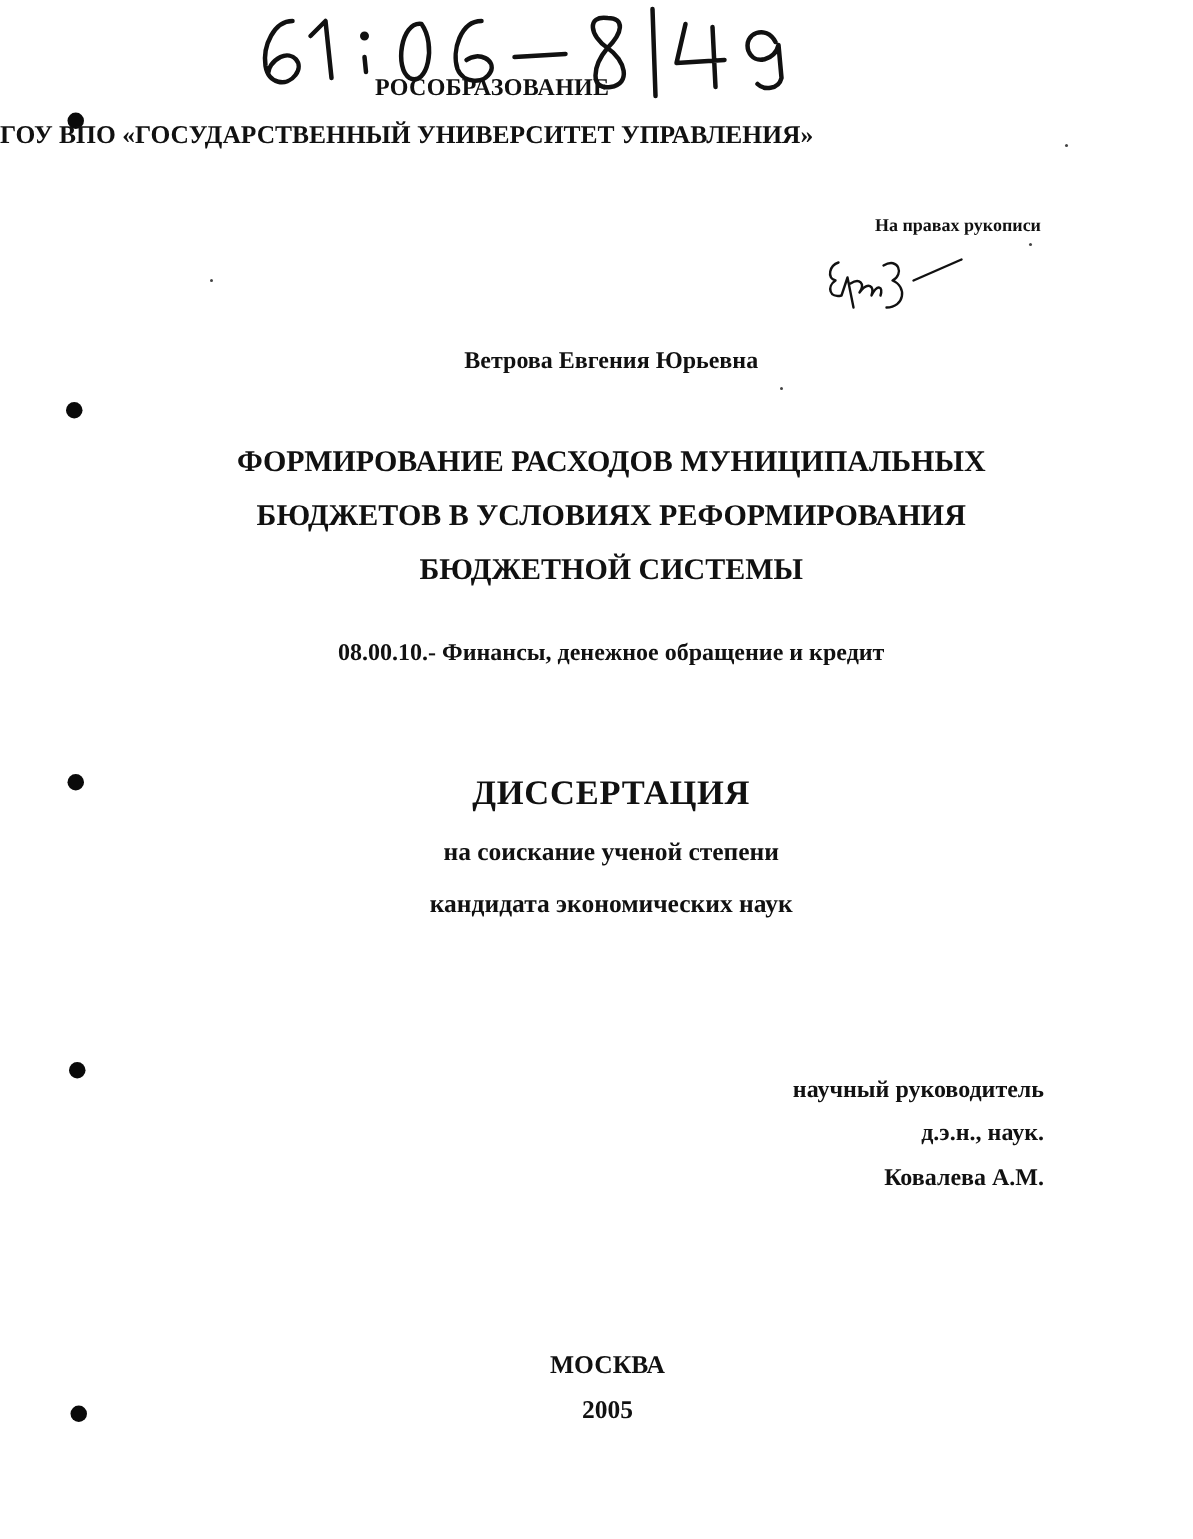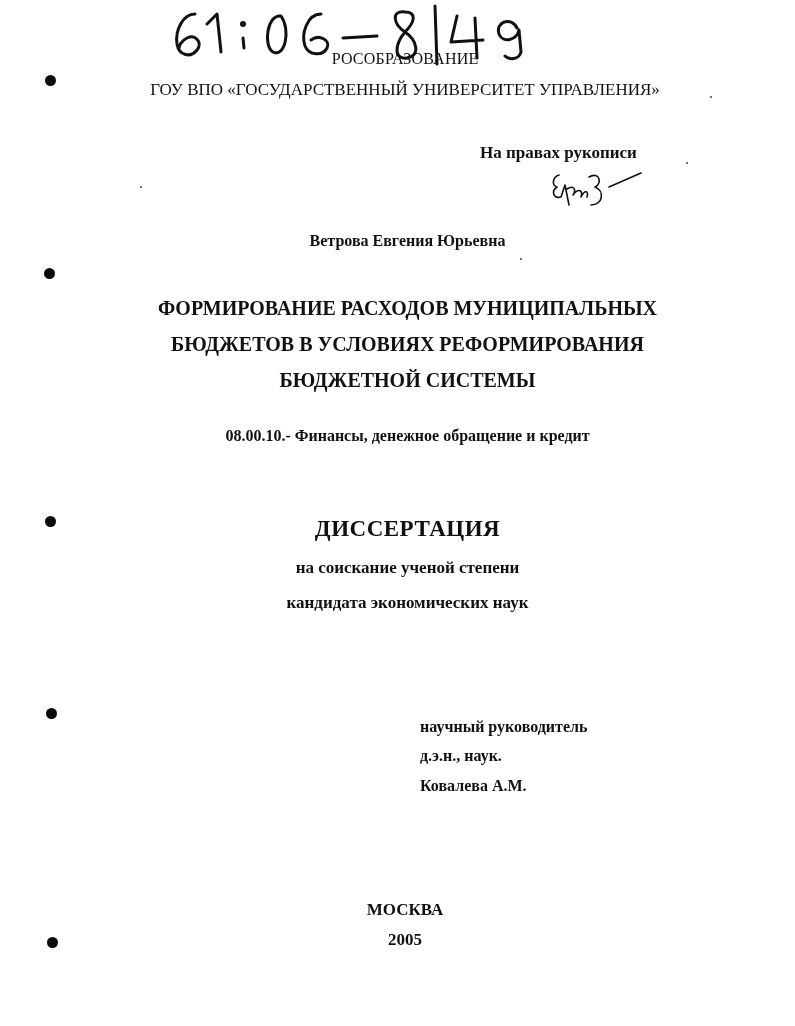--- a/index.html
+++ b/index.html
@@ -30,35 +30,35 @@
       top: 0px;
       width: 370px;
       height: 70px;
     }
     .handwritten svg { width: 100%; height: 100%; }
 
     .org-line {
       position: absolute;
       left: 0;
       width: 795px;
-      text-align: center;
-      font-weight: normal;
+      text-align: left;
+      font-weight: bold;
     }
 
     #rosobr { top: 50px; left: 250px; width: 310px; font-size: 16px; letter-spacing: 0.2px; }
     #university { top: 80px; left: 0; width: 810px; font-size: 17px; }
 
     #manuscript-note {
       position: absolute;
       top: 143px;
       left: 480px;
       width: 214px;
-      text-align: left;
-      font-weight: bold;
-      font-size: 17px;
+      text-align: right;
+      font-weight: bold;
+      font-size: 12px;
     }
 
     .signature {
       position: absolute;
       left: 545px;
       top: 165px;
       width: 100px;
       height: 50px;
     }
     .signature svg { width: 100%; height: 100%; }
@@ -120,21 +120,21 @@
       width: 815px;
       text-align: center;
       font-weight: bold;
       font-size: 17px;
     }
 
     .advisor {
       position: absolute;
       left: 420px;
       width: 276px;
-      text-align: left;
+      text-align: right;
       font-weight: bold;
       font-size: 16px;
     }
     #advisor-role { top: 718px; }
     #advisor-degree { top: 747px; }
     #advisor-name { top: 777px; }
 
     #city {
       position: absolute;
       top: 900px;

